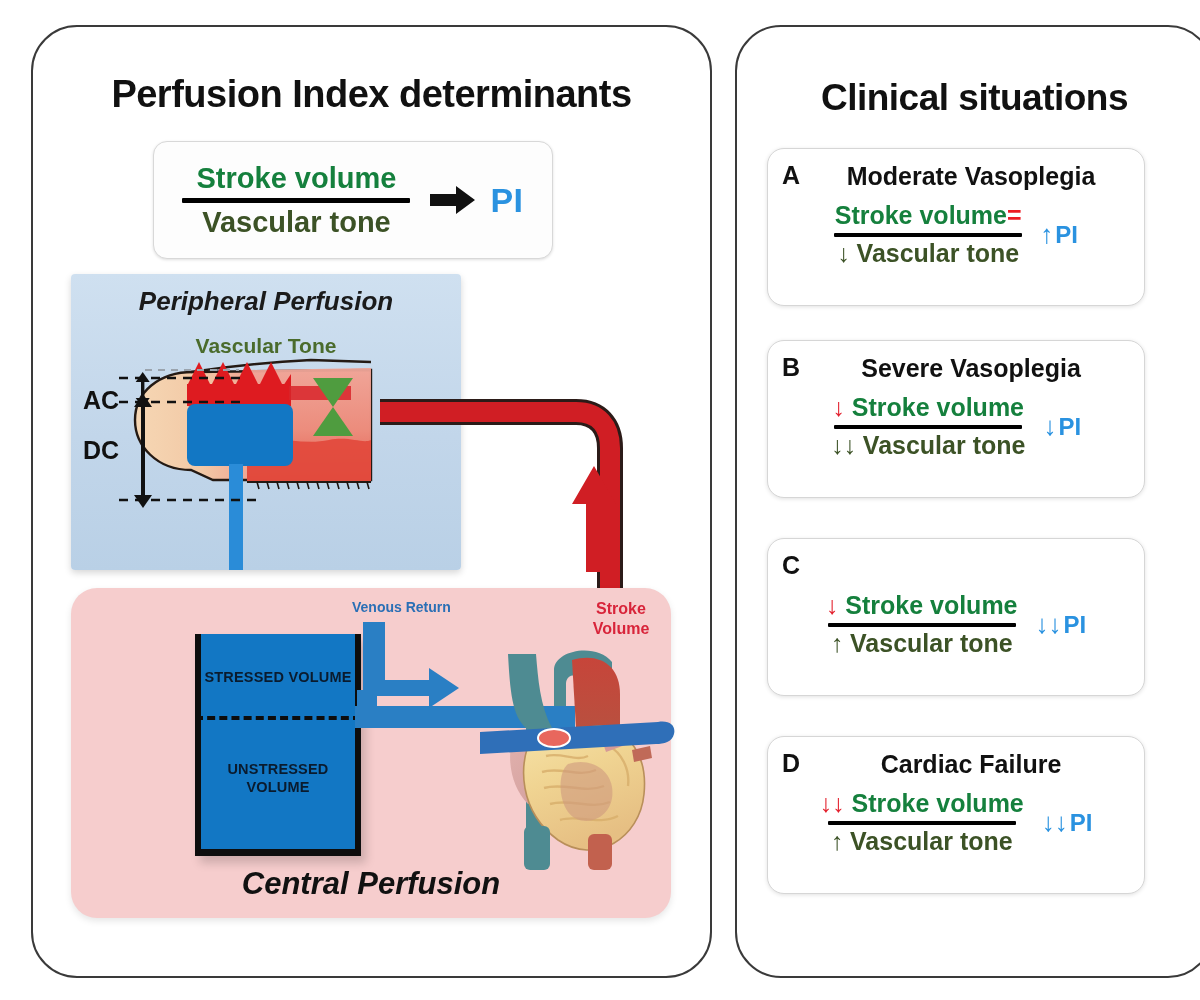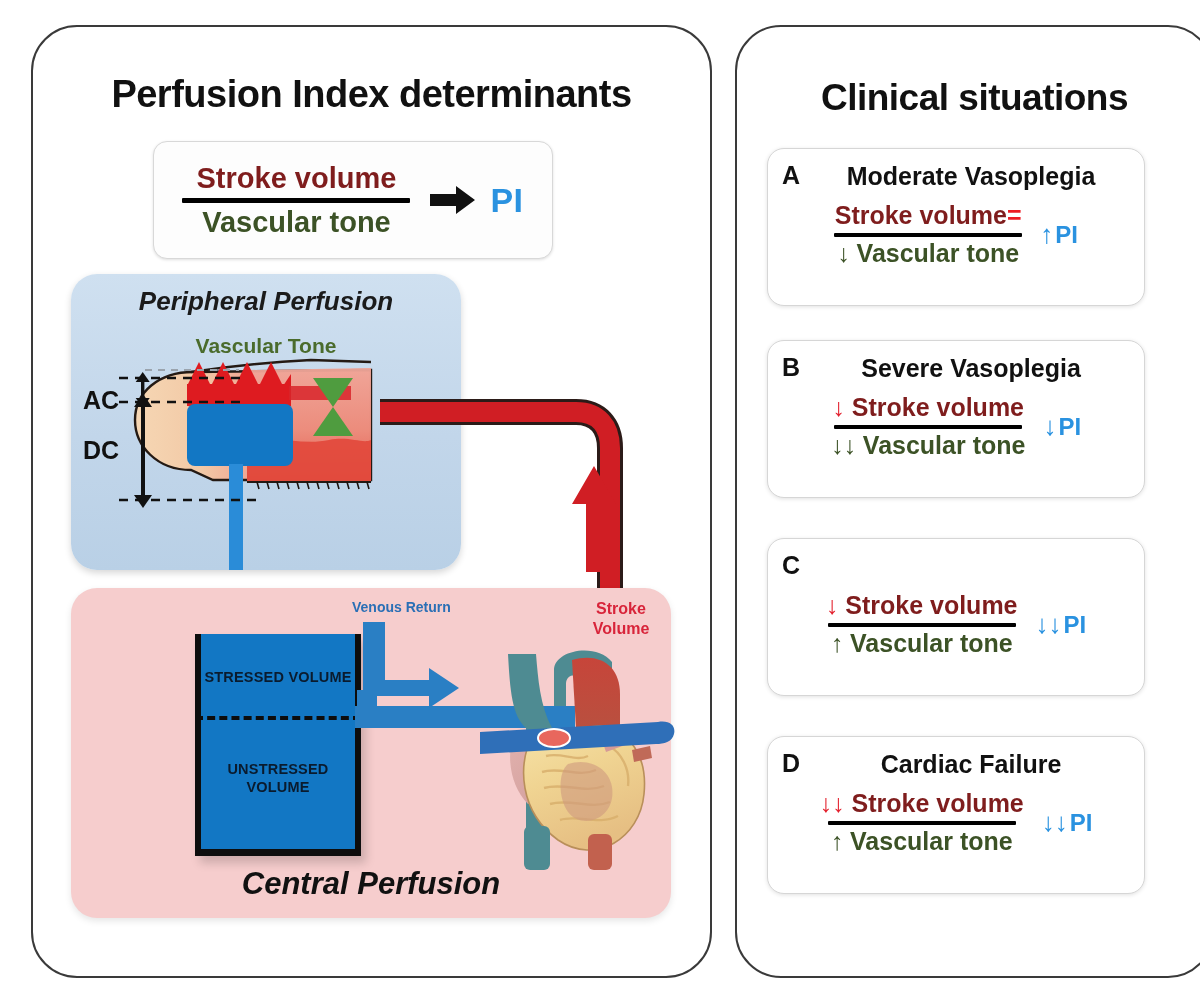--- a/index.html
+++ b/index.html
@@ -39,34 +39,34 @@
     border:1px solid #d8d8d8;
     border-radius:14px;
     box-shadow:0 1px 3px rgba(0,0,0,0.13);
     box-sizing:border-box;
     display:flex;align-items:center;justify-content:center;
   }
   .fraction{display:inline-block;text-align:center;line-height:1.05;}
   .frac-num{font-weight:bold;white-space:nowrap;}
   .frac-bar{height:5px;background:#000;border-radius:1px;margin:5px 0 4px 0;}
   .frac-den{font-weight:bold;white-space:nowrap;}
-  .sv-red{color:#7f1d1d;}
+  .sv-red{color:#15803d;}
 
   #formula-main .frac-num{font-size:29px;}
   #formula-main .frac-den{font-size:29px;color:#3c5226;}
   #formula-main .frac-bar{width:228px;margin-left:auto;margin-right:auto;}
 
   #arrow-to-pi{margin:0 14px 0 20px;display:flex;align-items:center;}
   #pi-label-main{font-size:34px;font-weight:bold;color:#2a92e0;letter-spacing:0.5px;}
 
   
   #peripheral-region{
     position:absolute;left:71px;top:274px;width:390px;height:296px;
     background:linear-gradient(180deg,#cfe0f0 0%,#c2d6ea 55%,#b9d0e6 100%);
-    border-radius:26px;
+    border-radius:4px;
     box-shadow:0 3px 7px rgba(0,0,0,0.16);
   }
   #peripheral-label{
     position:absolute;left:0;right:0;top:12px;text-align:center;
     font-size:26px;font-weight:bold;font-style:italic;color:#1b1b1b;
   }
   #vascular-tone-label{
     position:absolute;left:0;right:0;top:60px;text-align:center;
     font-size:21px;font-weight:bold;color:#4a6b2c;
   }

